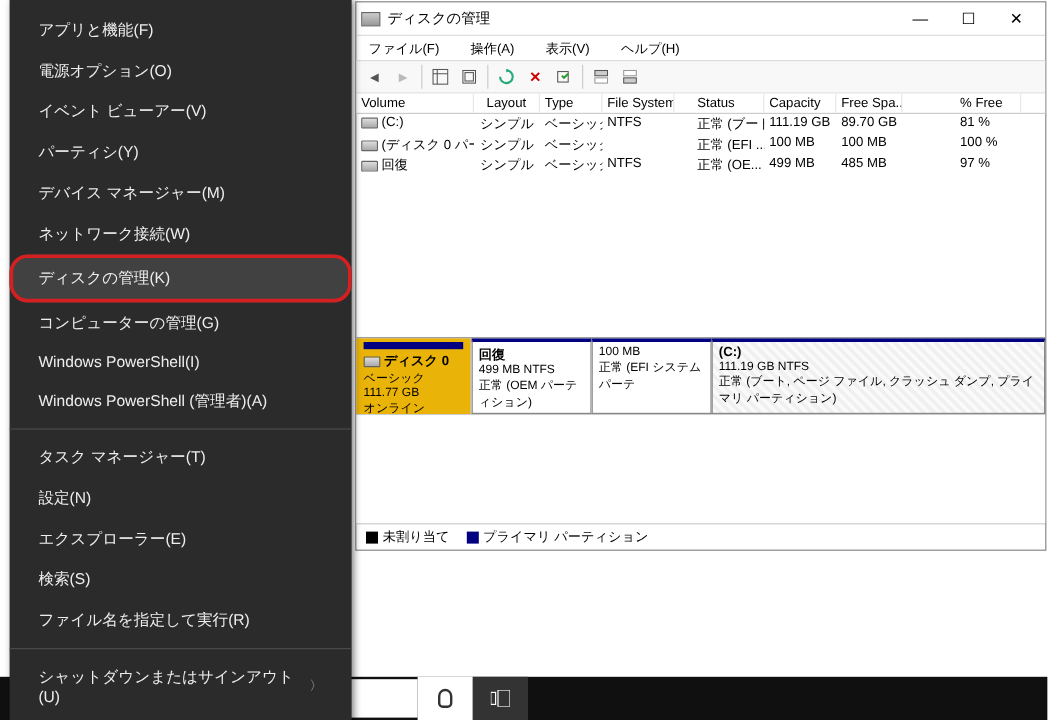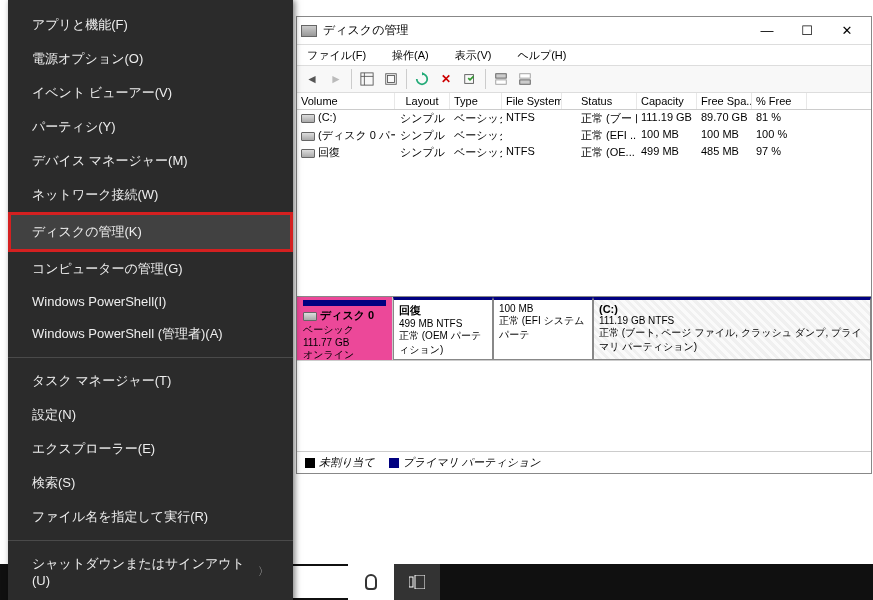--- a/index.html
+++ b/index.html
@@ -1,76 +1,76 @@
 <!DOCTYPE html>
 <html><head>
 <meta charset="utf-8">
 <style>
 * { box-sizing: border-box; margin: 0; padding: 0; font-family: "Segoe UI", "Meiryo", sans-serif; }
 body { width: 873px; height: 600px; background: #fff; position: relative; overflow: hidden; }
 
 
 .winx-menu { position: absolute; left: 8px; top: 0; width: 285px; background: #2b2b2b; color: #eee; font-size: 13px; padding-top: 8px; padding-bottom: 8px; z-index: 100; box-shadow: 2px 0 6px rgba(0,0,0,0.5); }
 .winx-item { padding: 8px 24px; cursor: pointer; display: flex; align-items: center; justify-content: flex-start; }
-.winx-item.highlight-box { outline: 3px solid #d42020; outline-offset: -3px; padding: 11px 24px; background: #414141; }
+.winx-item.highlight-box { outline: 3px solid #d42020; outline-offset: -3px; padding: 11px 24px; background: #414141; border-radius: 15px; }
 .winx-sep { height: 1px; background: #4a4a4a; margin: 6px 0; }
 .chevron { font-size: 11px; color: #aaa; }
 
 
 .taskbar { position: absolute; left: 0; bottom: 0; height: 36px; width: 873px; background: #101010; display: flex; align-items: center; z-index: 50; }
 .start-btn { width: 46px; height: 36px; display: flex; align-items: center; justify-content: center; }
 .win-logo { width: 16px; height: 16px; display: grid; grid-template-columns: 1fr 1fr; grid-template-rows: 1fr 1fr; gap: 1px; }
 .win-logo div { background: #fff; }
 .search-box { flex: 0 0 300px; height: 32px; background: #fff; display: flex; align-items: center; padding: 0 8px; margin-left: 2px; }
 .search-circle { width: 16px; height: 16px; border: 2px solid #333; border-radius: 50%; margin-right: 8px; }
 .search-text { color: #555; font-size: 13px; white-space: nowrap; overflow: hidden; }
 .task-btn { width: 46px; height: 36px; display: flex; align-items: center; justify-content: center; color: #fff; background: #fff; }
 .task-btn.active { background: #333; }
 .mic-icon { width: 12px; height: 16px; border: 2px solid #333; border-radius: 6px 6px 4px 4px; position: relative; }
 
 
-.dm-window { position: absolute; left: 296px; top: 16px; width: 576px; height: 458px; background: #fff; border: 1px solid #888; display: flex; flex-direction: column; z-index: 10; }
+.dm-window { position: absolute; left: 296px; top: 1px; width: 576px; height: 458px; background: #fff; border: 1px solid #888; display: flex; flex-direction: column; z-index: 10; }
 .dm-titlebar { height: 28px; display: flex; align-items: center; padding: 0 4px; border-bottom: 1px solid #ddd; }
 .dm-title-icon { width: 16px; height: 12px; background: linear-gradient(#ccc,#999); border: 1px solid #666; margin-right: 6px; }
 .dm-title { font-size: 12px; flex: 1; }
 .win-ctl { width: 40px; height: 24px; display: flex; align-items: center; justify-content: center; font-size: 13px; }
 
 .dm-menubar { height: 20px; display: flex; align-items: center; padding: 0 6px; font-size: 11px; gap: 18px; }
 .dm-menubar span { padding: 0 4px; }
 
 .dm-toolbar { height: 28px; border-top: 1px solid #ddd; border-bottom: 1px solid #ddd; display: flex; align-items: center; padding: 0 4px; gap: 2px; background: #f8f8f8; }
 .tbtn { width: 22px; height: 22px; display: flex; align-items: center; justify-content: center; font-size: 12px; color: #555; }
 .tbtn svg { width: 14px; height: 14px; }
 .tsep { width: 1px; height: 20px; background: #ccc; margin: 0 2px; }
 
 
 .vol-table { font-size: 11px; }
 .vol-head { display: flex; border-bottom: 1px solid #ccc; background: #fff; }
 .vol-head div { padding: 2px 4px; border-right: 1px solid #e8e8e8; white-space: nowrap; overflow: hidden; }
 .vol-row { display: flex; }
 .vol-row div { padding: 1px 4px; white-space: nowrap; overflow: hidden; }
-.c-vol { width: 98px; } .c-lay { width: 55px; text-align: center; } .c-typ { width: 52px; } .c-fs { width: 60px; } .c-st { width: 60px; margin-left: 15px; } .c-cap { width: 60px; } .c-free { width: 55px; } .c-pct { width: 55px; }
+.c-vol { width: 98px; } .c-lay { width: 55px; text-align: center; } .c-typ { width: 52px; } .c-fs { width: 60px; } .c-st { width: 60px; margin-left: 15px; } .c-cap { width: 60px; } .c-free { width: 55px; } .c-pct { width: 55px; margin-left: 44px; }
 .drive-icon { display: inline-block; width: 14px; height: 9px; background: linear-gradient(#ddd,#aaa); border: 1px solid #666; border-radius: 1px; margin-right: 3px; vertical-align: middle; }
 
 .vol-list-area { height: 186px; overflow: auto; }
 
 
 .graph-area { border-top: 1px solid #888; flex: 1; display: flex; flex-direction: column; }
 .disk-row { display: flex; height: 64px; border-bottom: 1px solid #ccc; }
-.disk-info { width: 96px; background: #ec4899; border-right: 1px solid #ccc; padding: 3px 6px; font-size: 10px; }
+.disk-info { width: 96px; background: #eab308; border-right: 1px solid #ccc; padding: 3px 6px; font-size: 10px; }
 .disk-info .dname { font-weight: bold; font-size: 11px; }
 .disk-bar { width: 100%; height: 6px; background: #000080; margin-bottom: 2px; }
 .parts { flex: 1; display: flex; }
 .part { border: 1px solid #888; padding: 3px 5px; font-size: 10px; background: #fff; position: relative; overflow: hidden; }
 .part .plabel { font-weight: bold; font-size: 11px; }
 .part.primary { background: repeating-linear-gradient(45deg,#fafafa,#fafafa 3px,#f0f0f0 3px,#f0f0f0 6px); border-top: 3px solid #000080; }
 .part.system { border-top: 3px solid #000080; }
 .graph-blank { flex: 1; background: #fff; }
 
-.legend { height: 22px; border-top: 1px solid #ccc; display: flex; align-items: center; padding: 0 8px; font-size: 11px; gap: 14px; font-style: italic; }
+.legend { height: 22px; border-top: 1px solid #ccc; display: flex; align-items: center; padding: 0 8px; font-size: 11px; gap: 14px; }
 .lg-sq { display: inline-block; width: 10px; height: 10px; margin-right: 4px; vertical-align: middle; }
 .lg-black { background: #000; }
 .lg-navy { background: #000080; }
 </style>
 </head>
 <body>
 
 <div class="winx-menu" id="winx">
     <div class="winx-item">
       <span>アプリと機能(F)</span>

